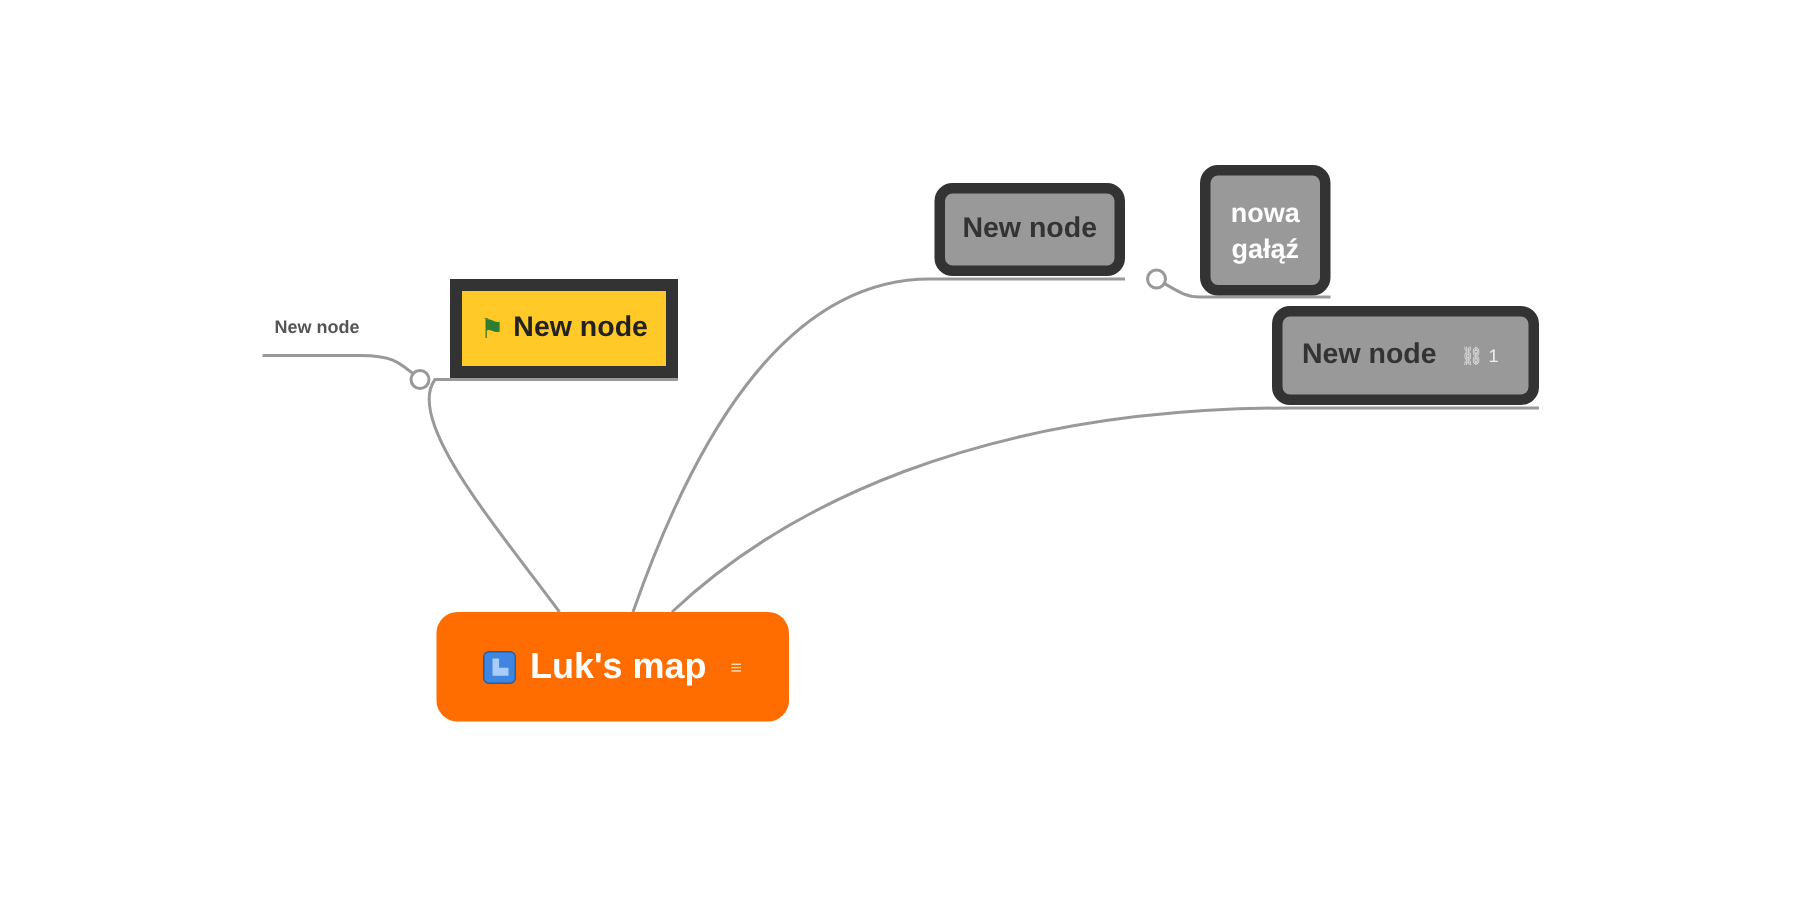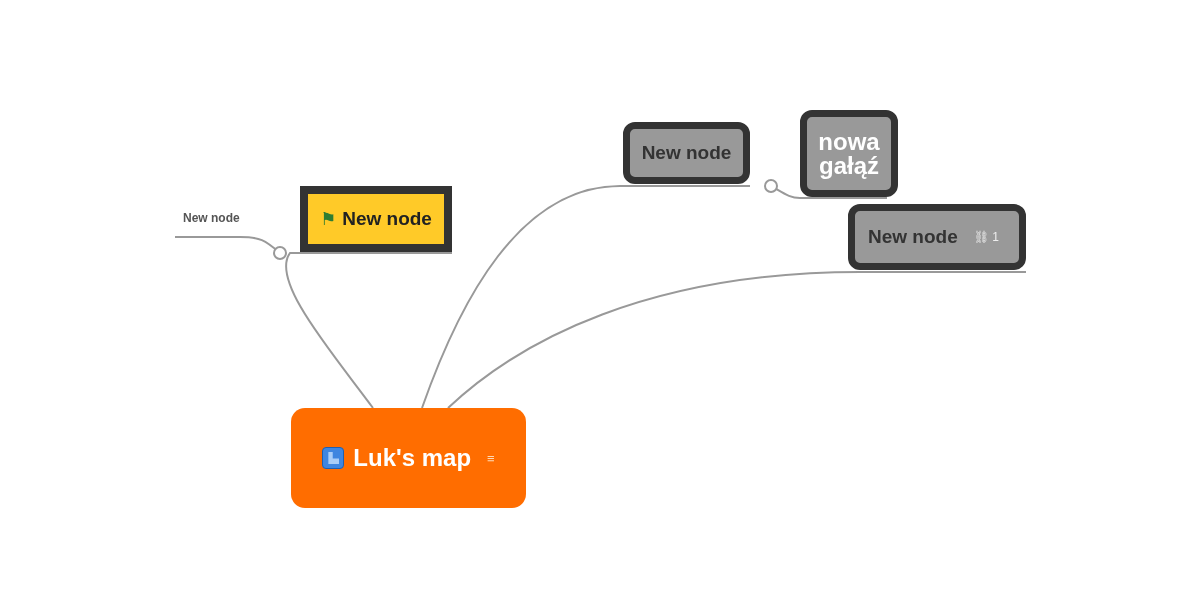--- a/index.html
+++ b/index.html
@@ -1,29 +1,29 @@
 <!DOCTYPE html>
 <html><head>
 <meta charset="utf-8">
 <style>
   html, body { margin:0; padding:0; }
   body { width:1200px; height:600px; background:#ffffff; position:relative; overflow:hidden;
          font-family:"Liberation Sans", "DejaVu Sans", sans-serif; }
   .canvas { position:absolute; left:0; top:0; width:1200px; height:600px; }
   svg.links { position:absolute; left:0; top:0; }
   .node { position:absolute; box-sizing:border-box; display:flex; align-items:center; justify-content:center; font-weight:bold; }
-  .root { left:291px; top:408px; width:235px; height:100px; background:#ff6d00; border-radius:14px; color:#fff; font-size:24px; }
+  .root { left:291px; top:408px; width:235px; height:73px; background:#ff6d00; border-radius:14px; color:#fff; font-size:24px; }
   .root .icon-doc { width:22px; height:22px; border-radius:4px; background:#3f86e0; border:1px solid #1f5fb0; position:relative; margin-right:9px; box-sizing:border-box; }
   .root .icon-doc::after { content:""; position:absolute; left:5px; top:4px; width:11px; height:12px; background:#a9cdf7; clip-path:polygon(0 0,40% 0,40% 55%,100% 55%,100% 100%,0 100%); }
   .root .notes-icon { margin-left:16px; font-size:13px; color:#ffd9b3; }
   .flagnode { left:300px; top:186px; width:152px; height:66px; background:#ffca28; border:8px solid #333; color:#222; font-size:19px; }
   .flag { color:#2e7d32; margin-right:6px; font-size:18px; }
   .gray { background:#999; border:7px solid #333; border-radius:12px; color:#333; font-size:19px; }
   .n1 { left:623px; top:122px; width:127px; height:62px; }
-  .n2 { left:800px; top:110px; width:98px; height:87px; color:#fff; font-size:24px; text-align:center; line-height:24px; }
+  .n2 { left:800px; top:110px; width:87px; height:87px; color:#fff; font-size:18px; text-align:center; line-height:24px; }
   .n3 { left:848px; top:204px; width:178px; height:66px; justify-content:flex-start; padding-left:13px; }
   .n3 .link { margin-left:16px; font-size:12px; color:#eee; font-weight:normal; }
   .plain { position:absolute; left:183px; top:211px; font-size:12px; font-weight:bold; color:#555; }
 </style>
 </head>
 <body>
 
 <div class="canvas">
   <svg class="links" width="1200" height="600">
     <g fill="none" stroke="#999" stroke-width="2">

